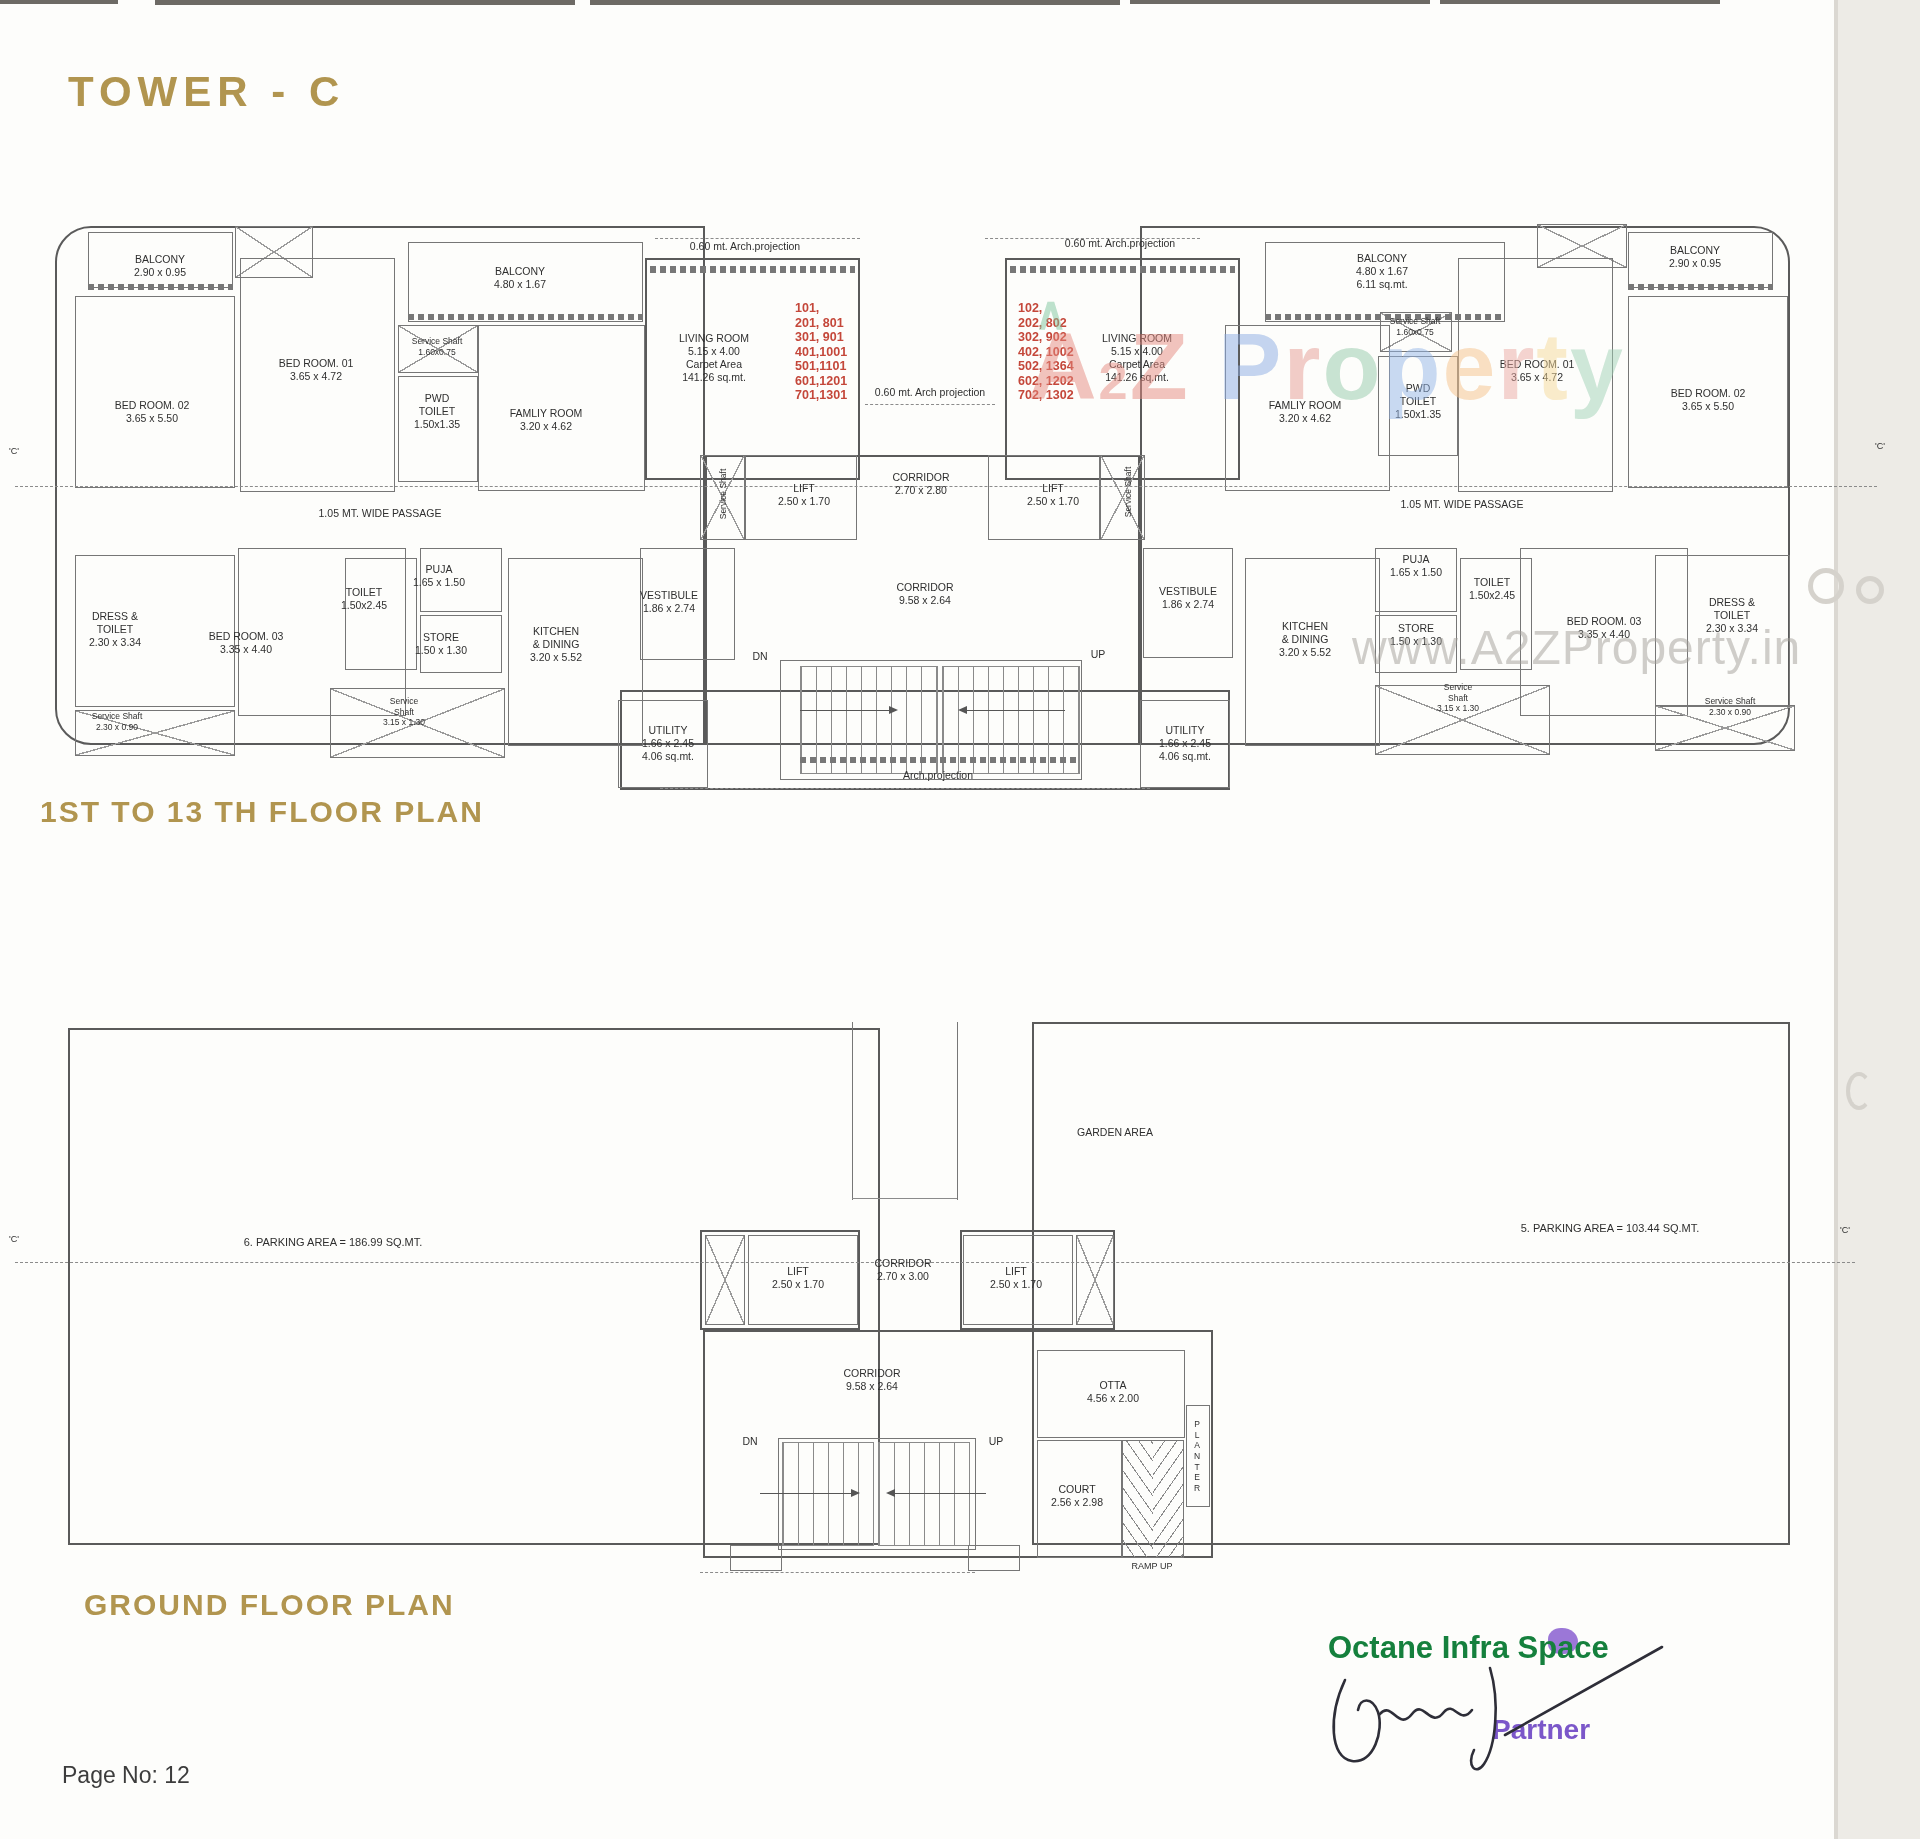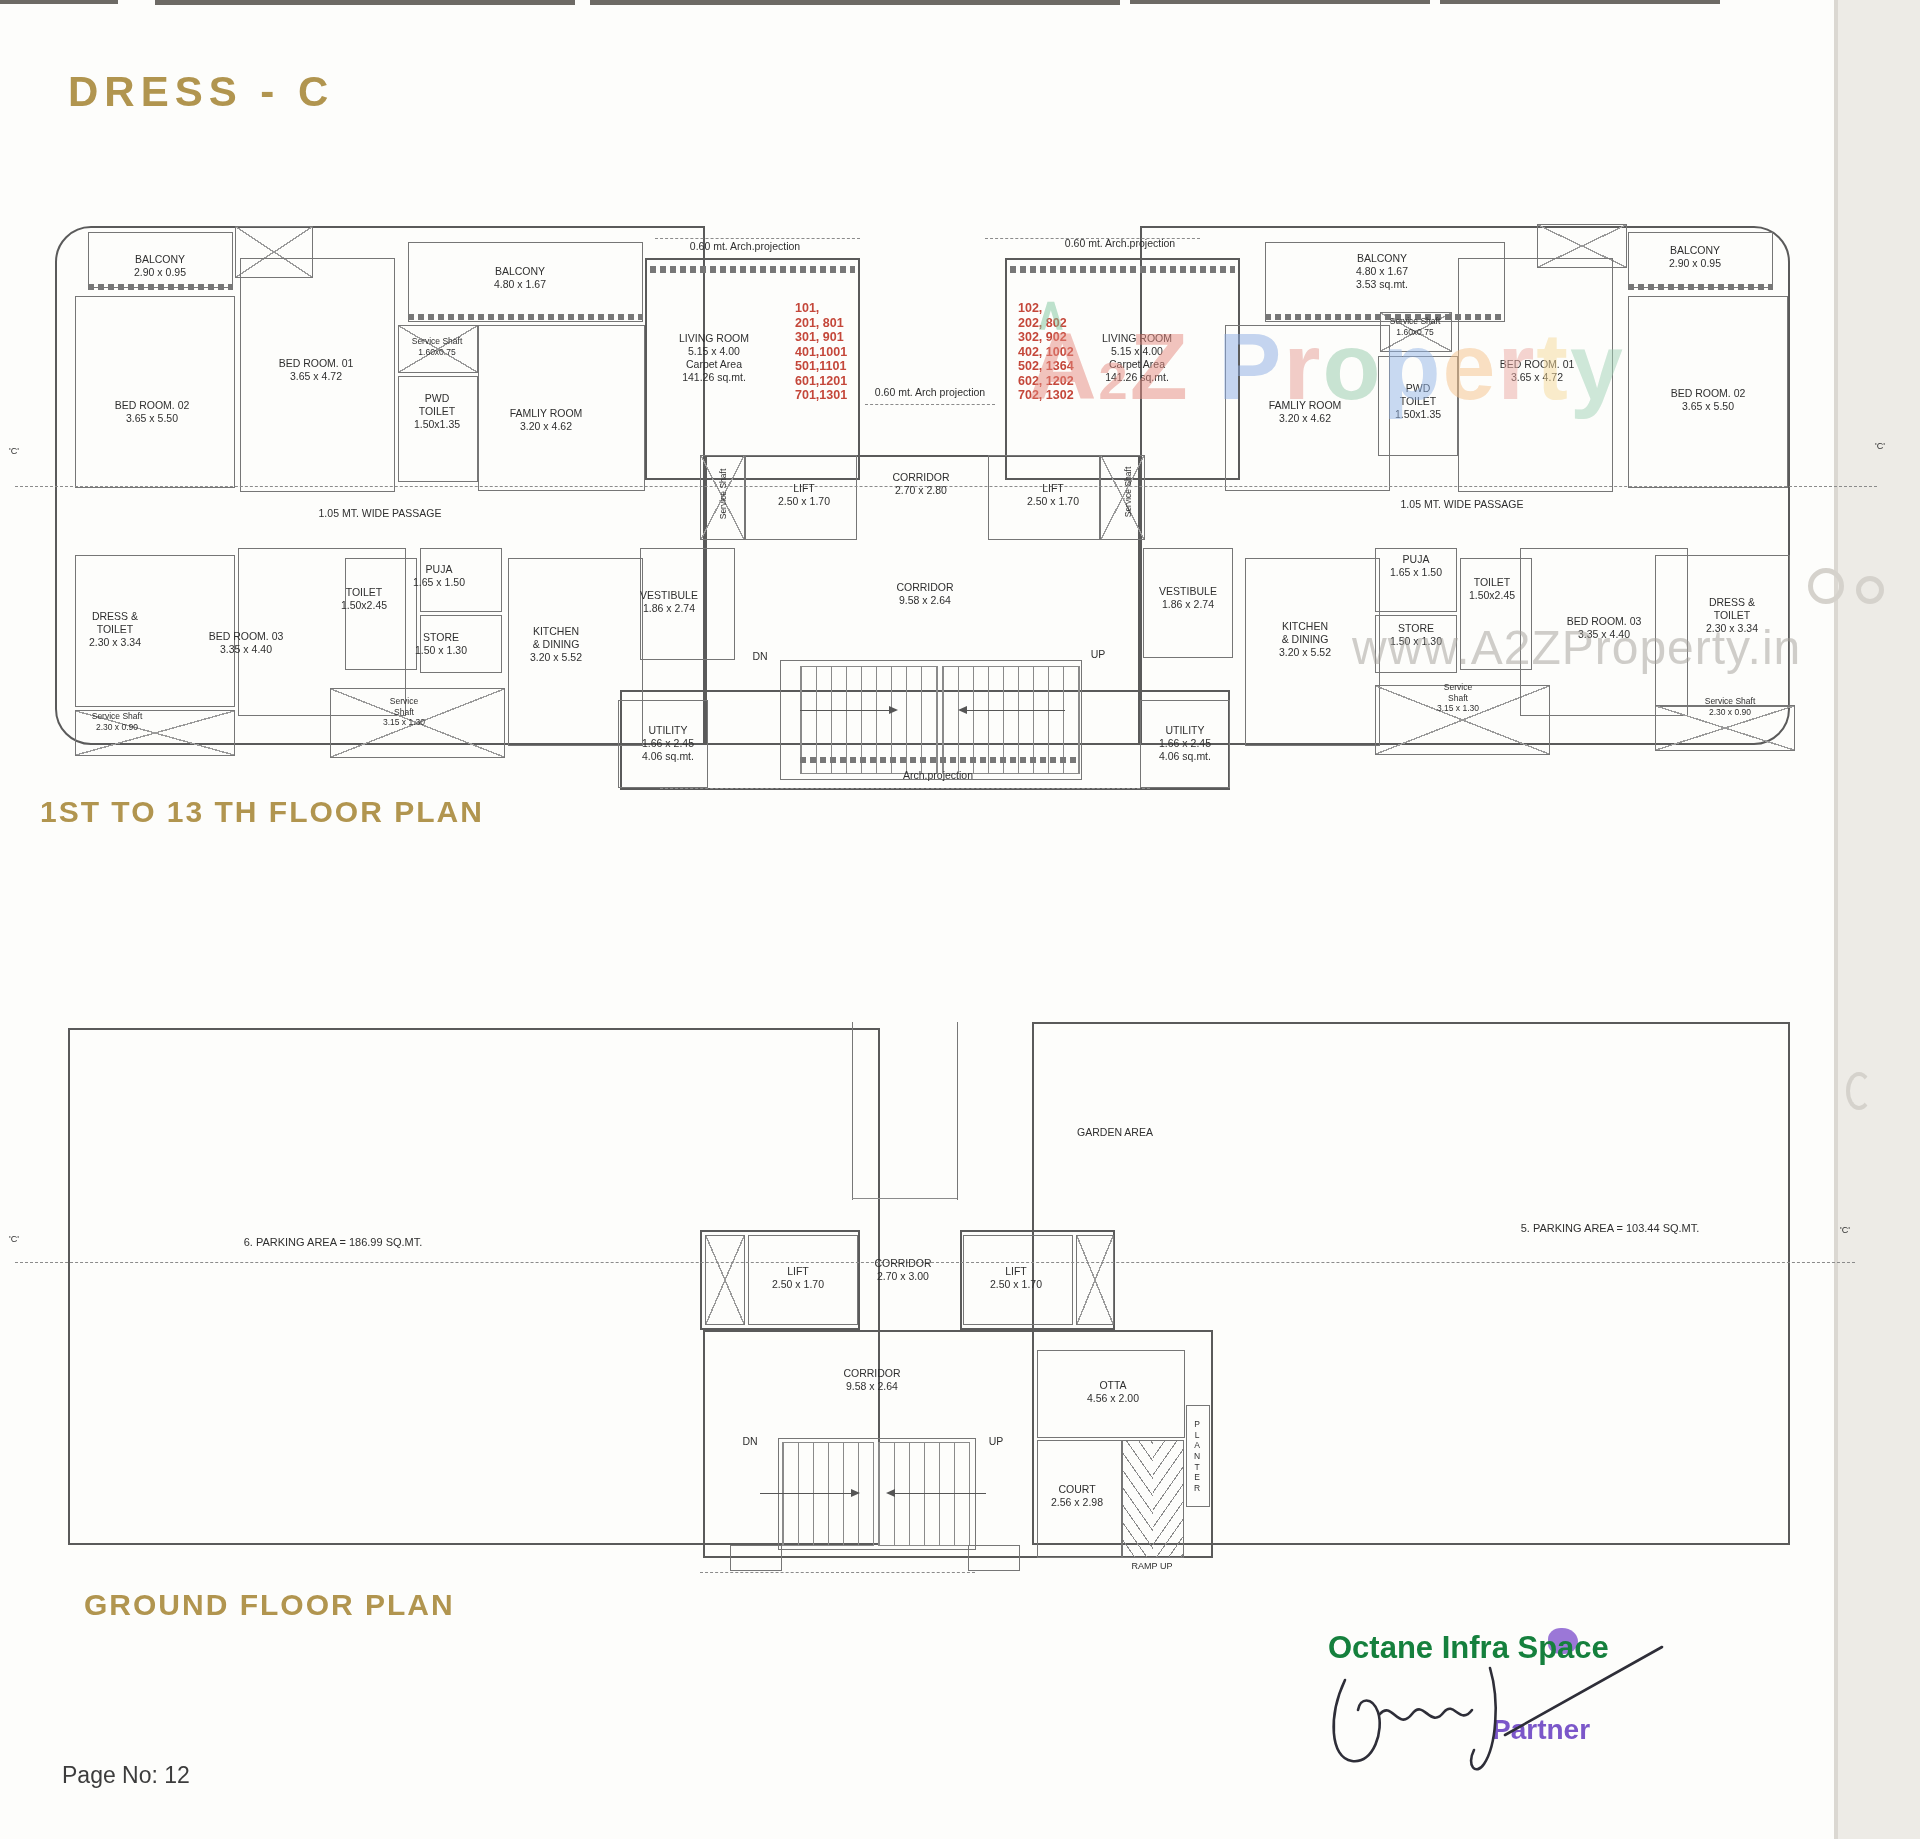--- a/index.html
+++ b/index.html
@@ -59,21 +59,21 @@
 <div class="scanline" style="left:155px;top:0;width:420px;height:5px;"></div>
 <div class="scanline" style="left:590px;top:0;width:530px;height:5px;"></div>
 <div class="scanline" style="left:1130px;top:0;width:300px;height:4px;"></div>
 <div class="scanline" style="left:1440px;top:0;width:280px;height:4px;"></div>
 <div id="right-band"></div>
 <div id="right-band-edge"></div>
 <div class="ring" style="left:1808px;top:568px;width:36px;height:36px;"></div>
 <div class="ring" style="left:1856px;top:576px;width:28px;height:28px;"></div>
 <div class="ring arc" style="left:1846px;top:1072px;width:26px;height:38px;"></div>
 
-<h1 id="main-title" class="gold-heading">DRESS - C</h1>
+<h1 id="main-title" class="gold-heading">TOWER - C</h1>
 <div id="upper-title" class="gold-heading">1ST TO 13 TH FLOOR PLAN</div>
 <div id="ground-title" class="gold-heading">GROUND FLOOR PLAN</div>
 
 <div class="plan-host">
     <div class="rect thick" style="left: 55px; top: 226px; width: 650px; height: 519px; border-radius: 36px 0px 0px 36px;"></div>
     <div class="rect thick" style="left: 1140px; top: 226px; width: 650px; height: 519px; border-radius: 0px 36px 36px 0px;"></div>
     <div class="rect thick" style="left: 645px; top: 258px; width: 215px; height: 222px;"></div>
     <div class="rect thick" style="left: 1005px; top: 258px; width: 235px; height: 222px;"></div>
     <div class="rect thick" style="left: 705px; top: 455px; width: 435px; height: 290px;"></div>
     <div class="rect thick" style="left: 620px; top: 690px; width: 610px; height: 100px;"></div>
@@ -283,21 +283,21 @@
       <div>5.15 x 4.00</div>
       <div>Carpet Area</div>
       <div>141.26 sq.mt.</div>
     </div>
     <div class="lbl" style="left: 1120px; top: 244px;">
       <div>0.60 mt. Arch.projection</div>
     </div>
     <div class="lbl" style="left: 1382px; top: 272px;">
       <div>BALCONY</div>
       <div>4.80 x 1.67</div>
-      <div>3.53 sq.mt.</div>
+      <div>6.11 sq.mt.</div>
     </div>
     <div class="lbl" style="left: 1415px; top: 327px; font-size: 8.5px;">
       <div>Service Shaft</div>
       <div>1.60x0.75</div>
     </div>
     <div class="lbl" style="left: 1418px; top: 402px;">
       <div>PWD</div>
       <div>TOILET</div>
       <div>1.50x1.35</div>
     </div>

